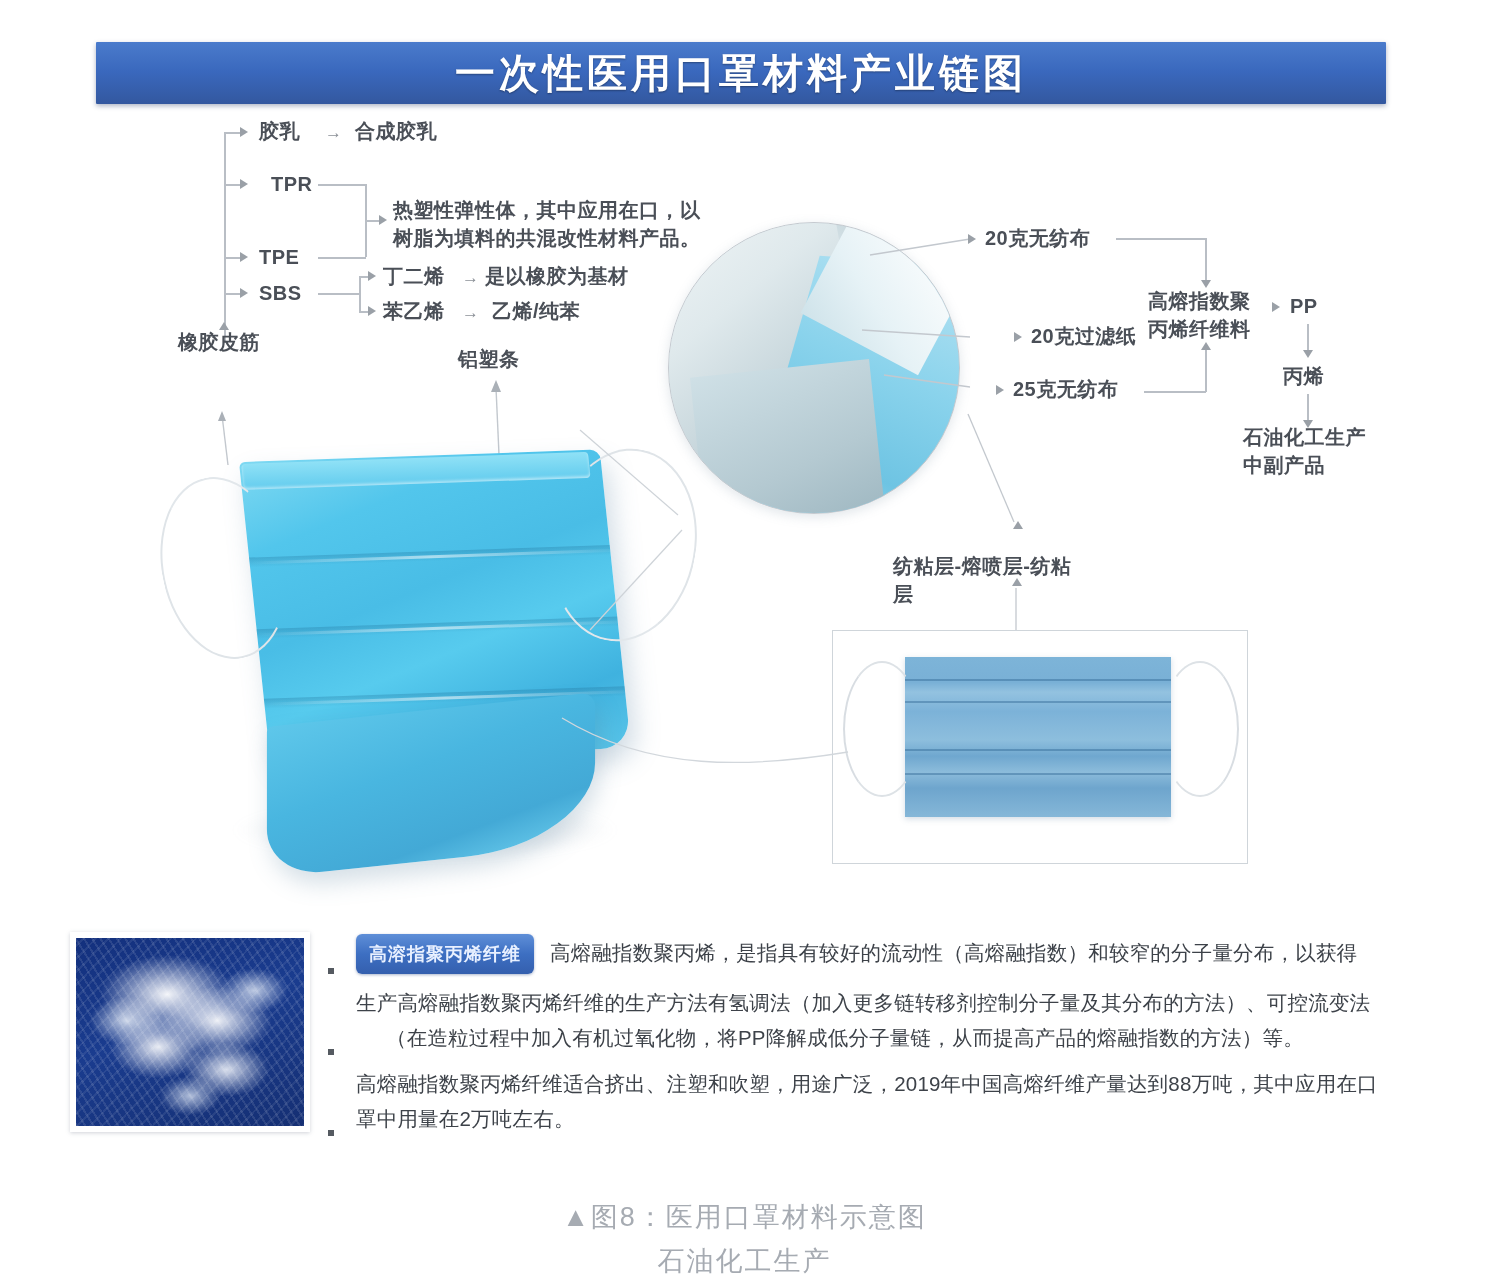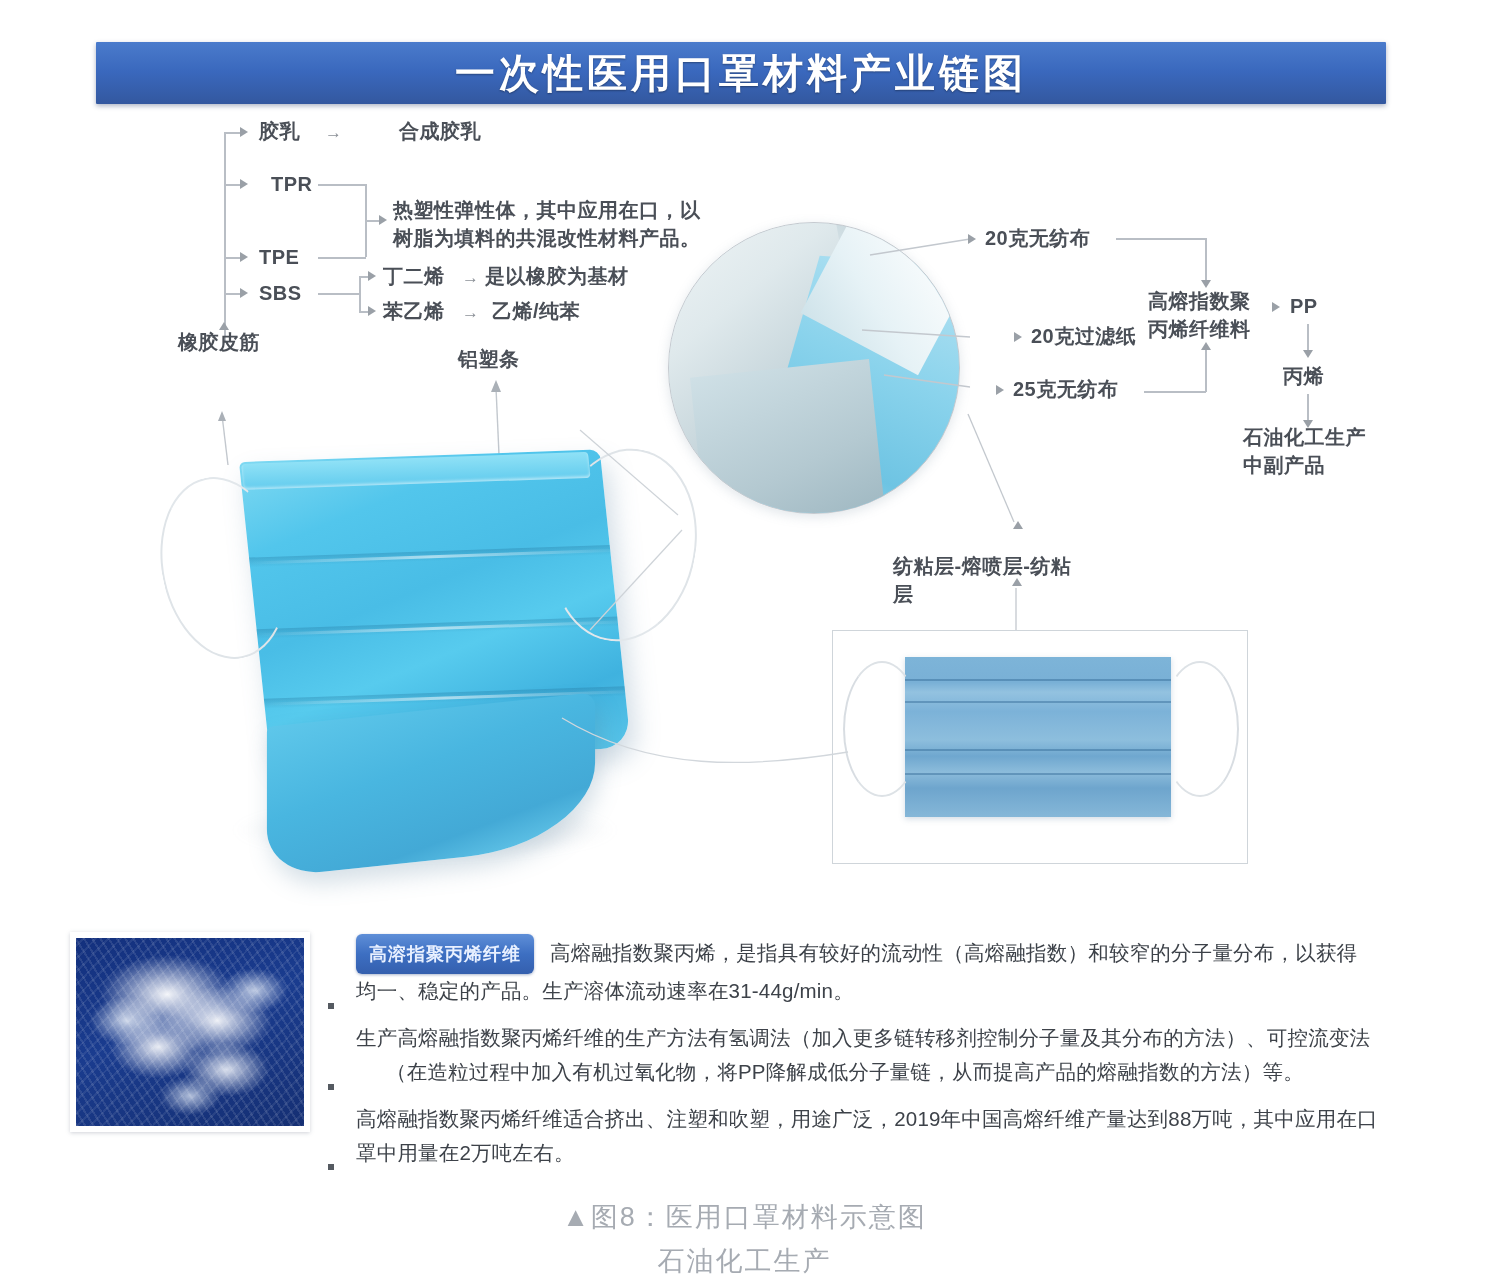--- a/index.html
+++ b/index.html
@@ -209,21 +209,21 @@
   <div class="ln lnh abs" style="left:224px;top:184px;width:18px;"></div>
   <div class="ln lnh abs" style="left:224px;top:257px;width:18px;"></div>
   <div class="ln lnh abs" style="left:224px;top:293px;width:18px;"></div>
   <div class="ar-r abs" style="left:240px;top:127px;"></div>
   <div class="ar-r abs" style="left:240px;top:179px;"></div>
   <div class="ar-r abs" style="left:240px;top:252px;"></div>
   <div class="ar-r abs" style="left:240px;top:288px;"></div>
 
   <div class="abs dtxt" style="left:259px;top:119px;">胶乳</div>
   <div class="abs arrowg" style="left:325px;top:123px;">→</div>
-  <div class="abs dtxt" style="left:355px;top:119px;margin-left:44px;">合成胶乳</div>
+  <div class="abs dtxt" style="left:355px;top:119px;">合成胶乳</div>
 
   <div class="abs dtxt" style="left:259px;top:172px;margin-left:12px;">TPR</div>
   <div class="abs dtxt" style="left:259px;top:245px;">TPE</div>
   <div class="abs dtxt" style="left:259px;top:281px;">SBS</div>
 
   <div class="ln lnh abs" style="left:318px;top:184px;width:48px;"></div>
   <div class="ln lnh abs" style="left:318px;top:257px;width:48px;"></div>
   <div class="ln lnv abs" style="left:365px;top:184px;height:73px;"></div>
   <div class="ln lnh abs" style="left:365px;top:220px;width:15px;"></div>
   <div class="ar-r abs" style="left:379px;top:215px;"></div>
@@ -351,21 +351,20 @@
   <div class="abs" id="fiber-photo">
     <div class="inner"></div>
   </div>
 
   <div class="abs" id="bullet-block">
 
     <div class="bullet-row">
       <div class="bullet-sq"></div>
       <div class="bullet-text">
         <span class="hi-badge">高溶指聚丙烯纤维</span><span>高熔融指数聚丙烯，是指具有较好的流动性（高熔融指数）和较窄的分子量分布，以获得</span>
-        <span class="ind">均一、稳定的产品。生产溶体流动速率在31-44g/min。</span>
       </div>
     </div>
 
     <div class="bullet-row">
       <div class="bullet-sq"></div>
       <div class="bullet-text">
         <span>生产高熔融指数聚丙烯纤维的生产方法有氢调法（加入更多链转移剂控制分子量及其分布的方法）、可控流变法</span>
         <span class="ind2">（在造粒过程中加入有机过氧化物，将PP降解成低分子量链，从而提高产品的熔融指数的方法）等。</span>
       </div>
     </div>

